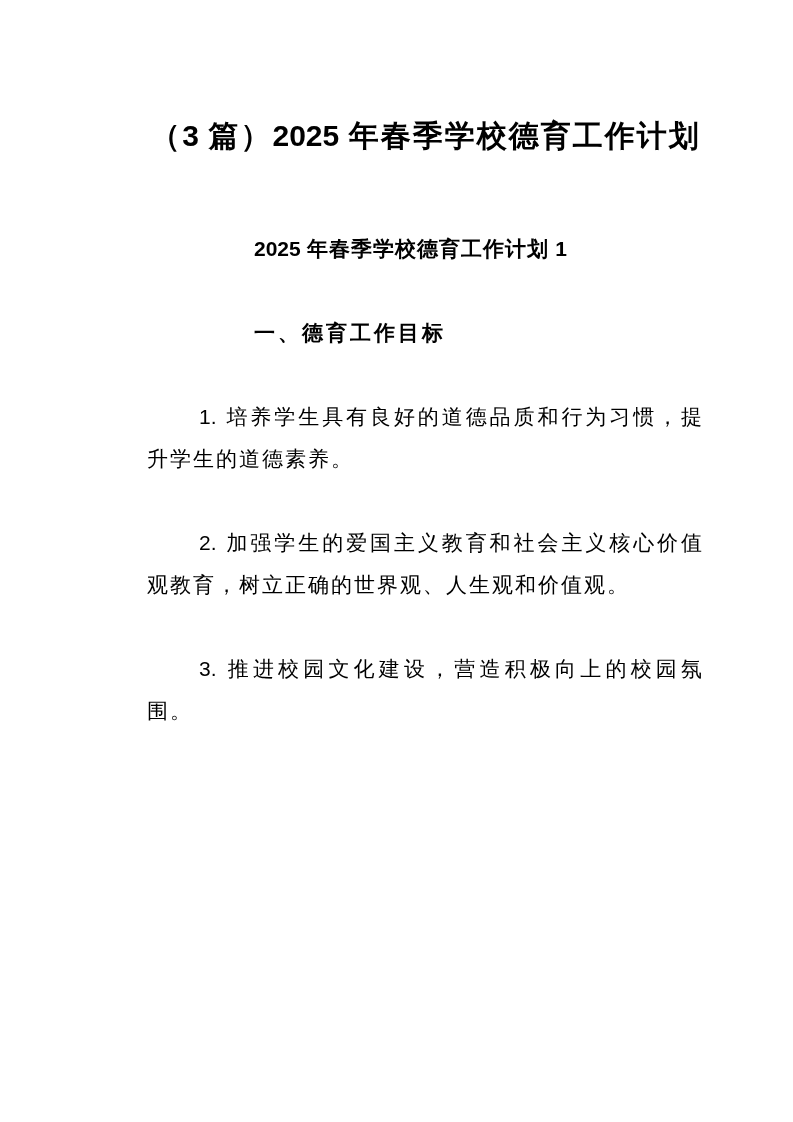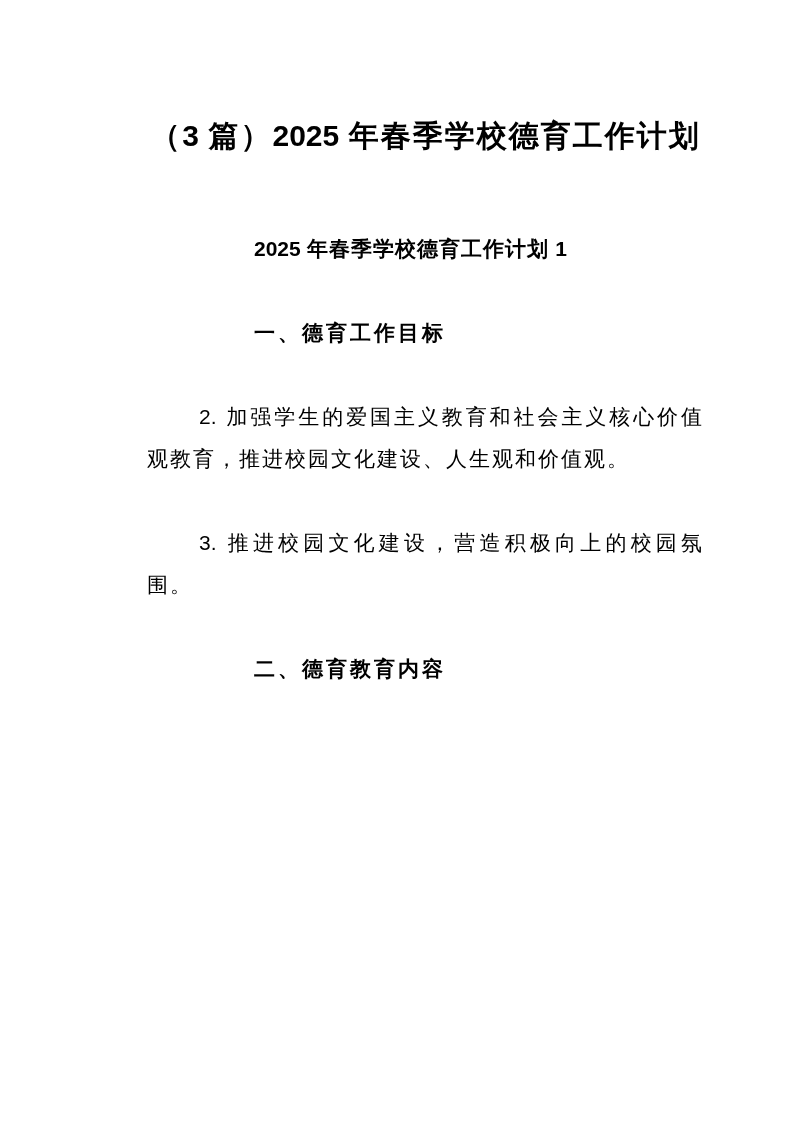--- a/index.html
+++ b/index.html
@@ -67,22 +67,22 @@
 <body>
 
 <div class="page">
 
   <h1 class="doc-title cn-mix">（<span class="latin">3</span> 篇）<span class="latin">2025</span> 年春季学校德育工作计划</h1>
 
   <p class="subtitle cn-mix"><span class="latin">2025</span> 年春季学校德育工作计划 <span class="latin">1</span></p>
 
   <h2 class="section-heading">一、德育工作目标</h2>
 
+  <p class="item"><span class="num latin">1.</span><span class="cn-mix">培养学生具有良好的道德品质和行为习惯，提升学生的道德素养。</span></p>
 
-  <p class="item"><span class="num latin">2.</span><span class="cn-mix">加强学生的爱国主义教育和社会主义核心价值观教育，推进校园文化建设、人生观和价值观。</span></p>
+  <p class="item"><span class="num latin">2.</span><span class="cn-mix">加强学生的爱国主义教育和社会主义核心价值观教育，树立正确的世界观、人生观和价值观。</span></p>
 
   <p class="item"><span class="num latin">3.</span><span class="cn-mix">推进校园文化建设，营造积极向上的校园氛围。</span></p>
 
 
-  <h2 class="section-heading">二、德育教育内容</h2>
 
 
 </div>
 
 </body></html>

